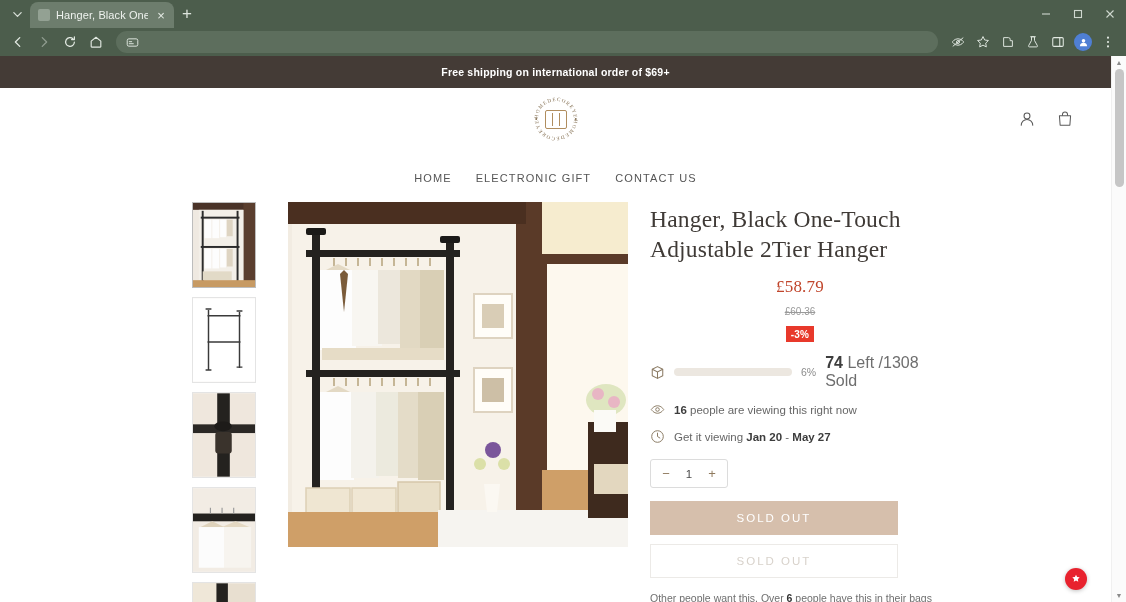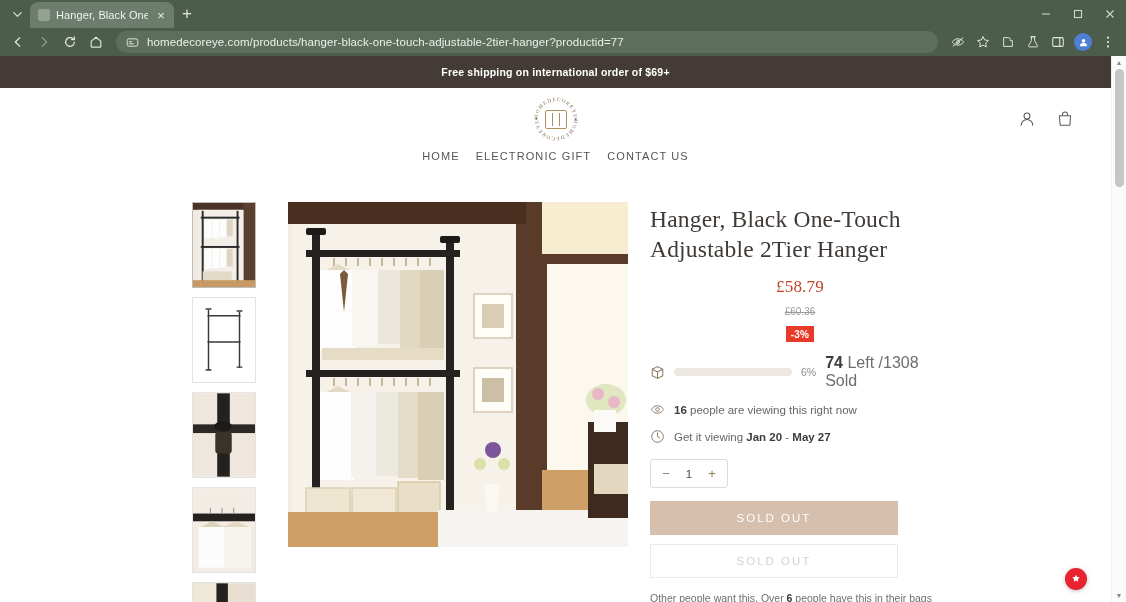--- a/index.html
+++ b/index.html
@@ -79,21 +79,21 @@
   }
   .logo-mark:before, .logo-mark:after {
     content:""; position:absolute; top:2px; bottom:2px; width:0; border-left:1.2px solid #b08d5e;
   }
   .logo-mark:before { left: 6px; }
   .logo-mark:after { right: 6px; }
 
   .header-icons { position: absolute; right: 36px; top: 50%; transform: translateY(-50%); display: flex; gap: 18px; }
   .hdr-ico { width: 20px; height: 20px; color: #5a5a5a; display:flex; align-items:center; justify-content:center; }
 
-  .navbar { height: 34px; display: flex; align-items: flex-start; justify-content: center; gap: 16px; }
+  .navbar { height: 34px; display: flex; align-items: flex-end; justify-content: center; gap: 24px; }
   .nav-link {
     font-size: 11px; color: #555; letter-spacing: 1.1px; text-transform: uppercase;
     font-family: "Liberation Sans", sans-serif;
   }
 
   
   .product { display: flex; padding: 18px 0 0 0; }
   .gallery { width: 84px; margin-left: 192px; display: flex; flex-direction: column; gap: 9px; flex:none; }
   .thumb {
     width: 64px; height: 86px; border: 1px solid #e4e4e4; overflow: hidden; position: relative; background:#f6f3ef;
@@ -227,21 +227,20 @@
       <svg width="14" height="14" viewBox="0 0 16 16">
           <path d="M2.5 7L8 2.6 13.5 7v6.2a.6.6 0 0 1-.6.6H3.1a.6.6 0 0 1-.6-.6z" stroke="currentColor" stroke-width="1.3" fill="none" stroke-linejoin="round"></path>
         </svg>
     </div>
 
     <div class="omnibox">
       <svg width="13" height="13" viewBox="0 0 16 16">
           <rect x="1.5" y="3.5" width="13" height="9" rx="2" stroke="#dfe6df" stroke-width="1.2" fill="none"></rect>
           <path d="M4 7h3M4 9.5h5" stroke="#dfe6df" stroke-width="1.2" stroke-linecap="round"></path>
         </svg>
-      <span class="omni-url">homedecoreye.com/products/hanger-black-one-touch-adjustable-2tier-hanger?productid=77</span>
     </div>
 
     <div class="tb-right">
       <div class="tb-icon">
         <svg width="14" height="14" viewBox="0 0 16 16">
             <path d="M1.5 8s2.4-3.7 6.5-3.7S14.5 8 14.5 8s-2.4 3.7-6.5 3.7S1.5 8 1.5 8z" stroke="currentColor" stroke-width="1.1" fill="none"></path>
             <circle cx="8" cy="8" r="1.7" stroke="currentColor" stroke-width="1.1" fill="none"></circle>
             <path d="M2 13L14 3" stroke="currentColor" stroke-width="1.1"></path>
           </svg>
       </div>

